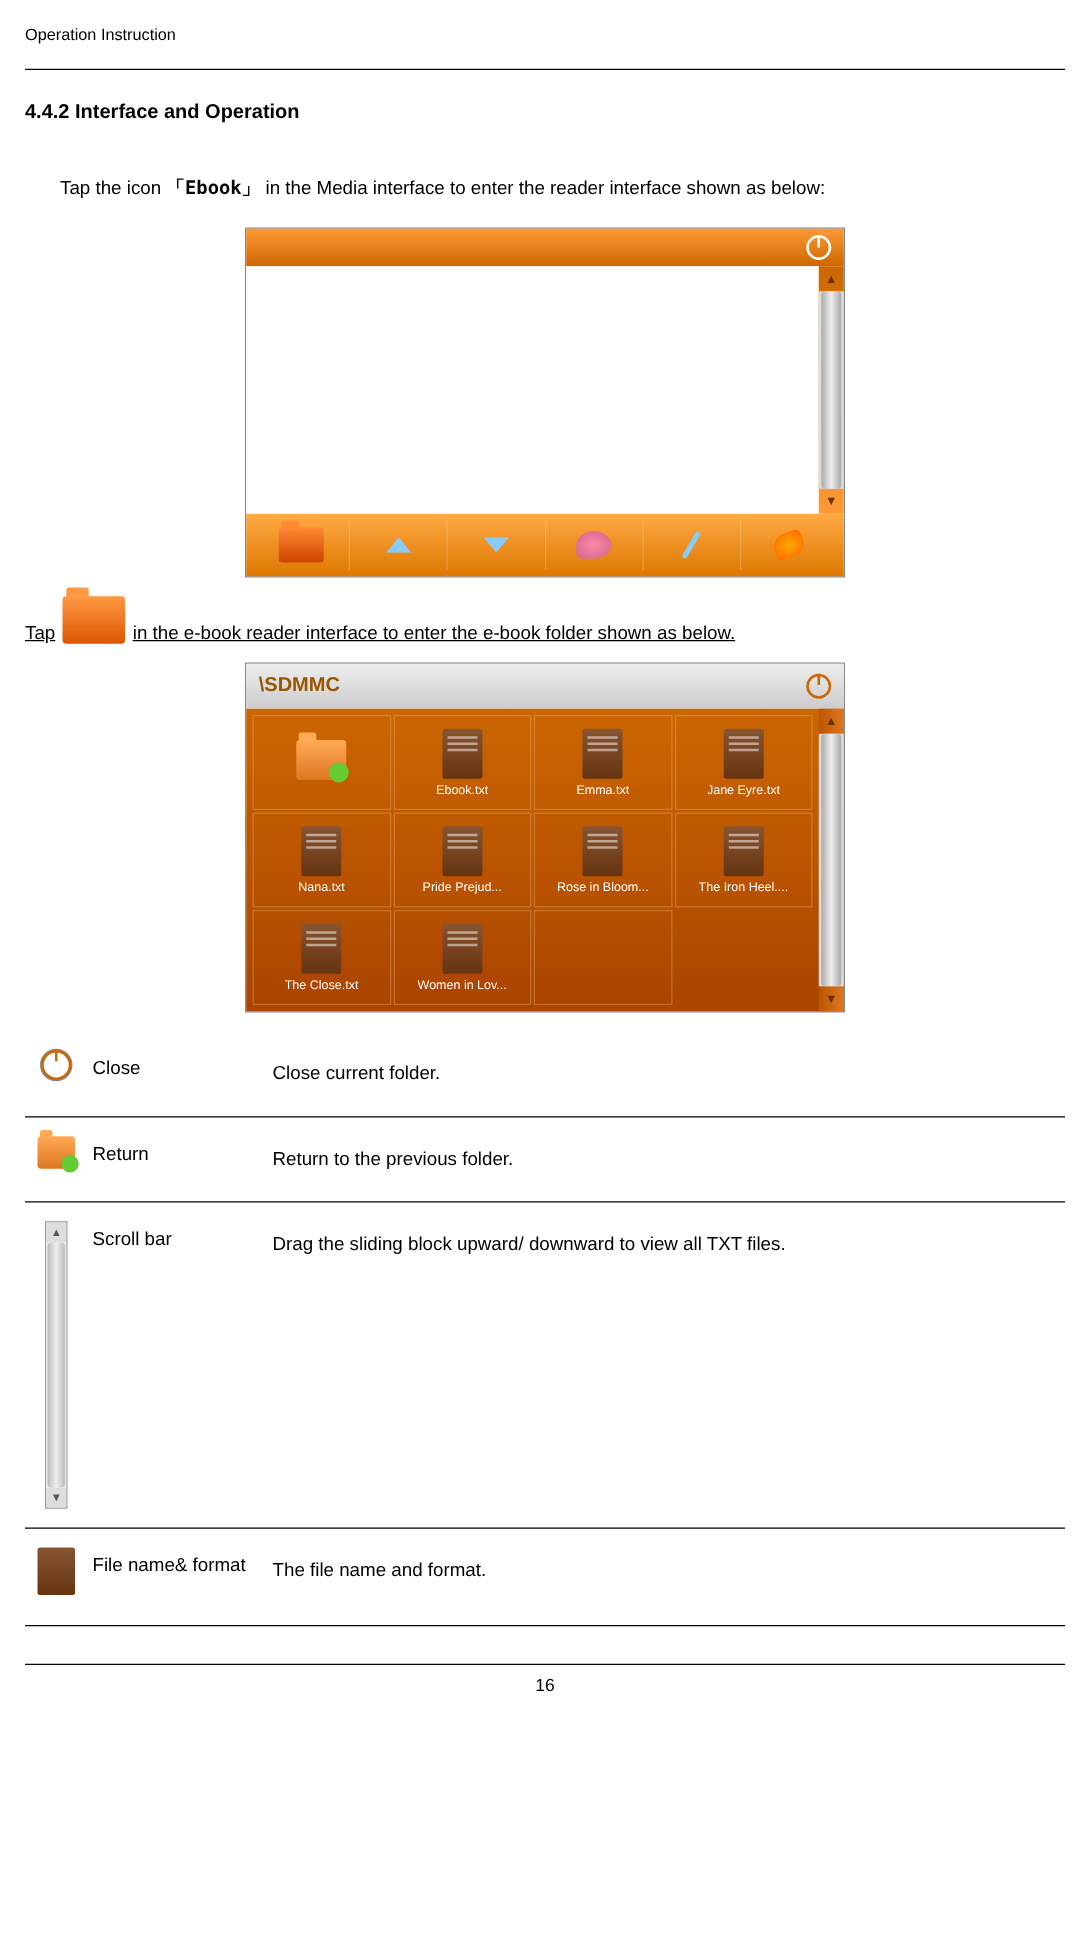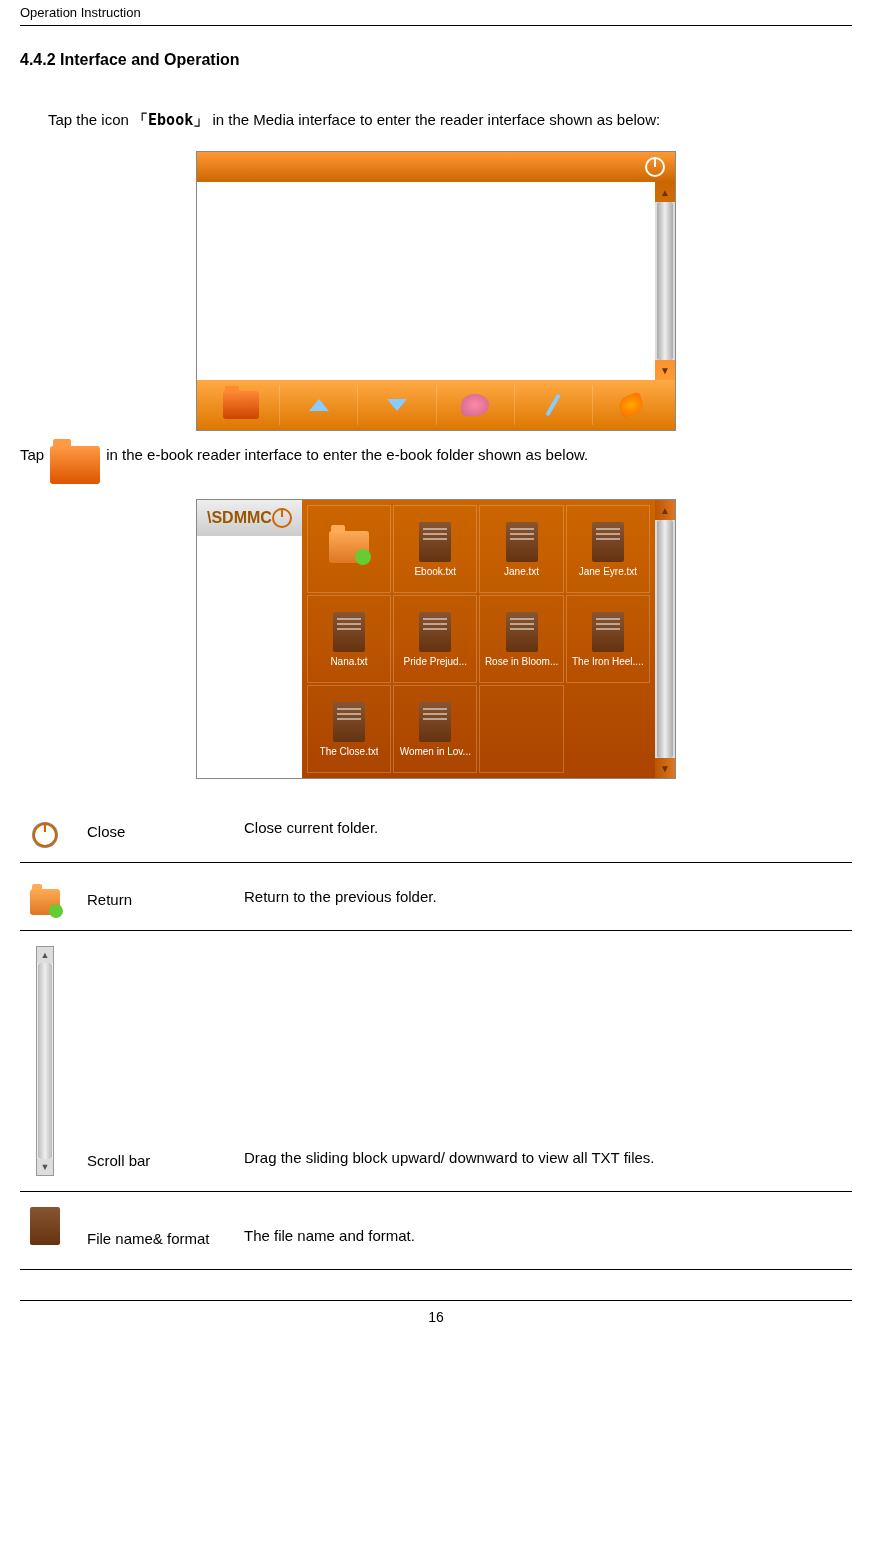--- a/index.html
+++ b/index.html
@@ -4,21 +4,21 @@
   <style>
     * { margin: 0; padding: 0; box-sizing: border-box; }
     body {
       font-family: Arial, sans-serif;
       width: 872px;
       background: white;
       padding: 0 20px;
     }
     .page-header {
       font-size: 13px;
-      padding: 5px 0;
+      padding: 20px 0;
       border-bottom: 1px solid #000;
       margin-bottom: 25px;
     }
     .section-title {
       font-size: 16px;
       font-weight: bold;
       margin-bottom: 30px;
     }
     .paragraph {
       font-size: 15px;
@@ -161,24 +161,25 @@
     .butterfly-icon {
       width: 24px; height: 20px;
       background: radial-gradient(#ffaa00, #ff6600);
       border-radius: 50% 20% 50% 20%;
       transform: rotate(-20deg);
     }
     
     
     .tap-line {
       display: flex;
-      align-items: flex-start;
+      align-items: flex-end;
       font-size: 15px;
       margin-bottom: 15px;
       gap: 4px;
+      text-decoration: underline;
     }
     .inline-folder-icon {
       width: 50px;
       height: 38px;
       background: linear-gradient(to bottom, #ff9944, #dd5500);
       border-radius: 3px;
       position: relative;
       margin: 0 2px;
     }
     .inline-folder-icon::before {
@@ -190,21 +191,21 @@
       border-radius: 2px 2px 0 0;
     }
     
     
     .screenshot2 {
       width: 480px;
       height: 280px;
       margin: 0 auto 15px;
       border: 1px solid #888;
       display: flex;
-      flex-direction: row;
+      flex-direction: column;
     }
     .ss2-topbar {
       height: 36px;
       background: linear-gradient(to bottom, #eee, #ccc);
       display: flex;
       align-items: center;
       justify-content: space-between;
       padding: 0 10px;
     }
     .breadcrumb {
@@ -298,24 +299,24 @@
       flex-direction: column;
     }
     
     
     .doc-table {
       width: 100%;
       margin-top: 10px;
     }
     .doc-row {
       display: flex;
-      align-items: flex-end;
+      align-items: flex-start;
       border-bottom: 1px solid #000;
       padding: 15px 0;
-      gap: 17px;
+      gap: 4px;
     }
     .doc-icon-col {
       width: 50px;
       display: flex;
       align-items: center;
       justify-content: center;
     }
     .doc-name-col {
       width: 140px;
       font-size: 15px;
@@ -477,21 +478,21 @@
       <div class="file-cell">
         <div class="return-folder-icon"></div>
         <div class="file-label"></div>
       </div>
       <div class="file-cell">
         <div class="file-doc-icon"></div>
         <div class="file-label">Ebook.txt</div>
       </div>
       <div class="file-cell">
         <div class="file-doc-icon"></div>
-        <div class="file-label">Jane.txt</div>
+        <div class="file-label">Emma.txt</div>
       </div>
       <div class="file-cell">
         <div class="file-doc-icon"></div>
         <div class="file-label">Jane Eyre.txt</div>
       </div>
       <div class="file-cell">
         <div class="file-doc-icon"></div>
         <div class="file-label">Nana.txt</div>
       </div>
       <div class="file-cell">

